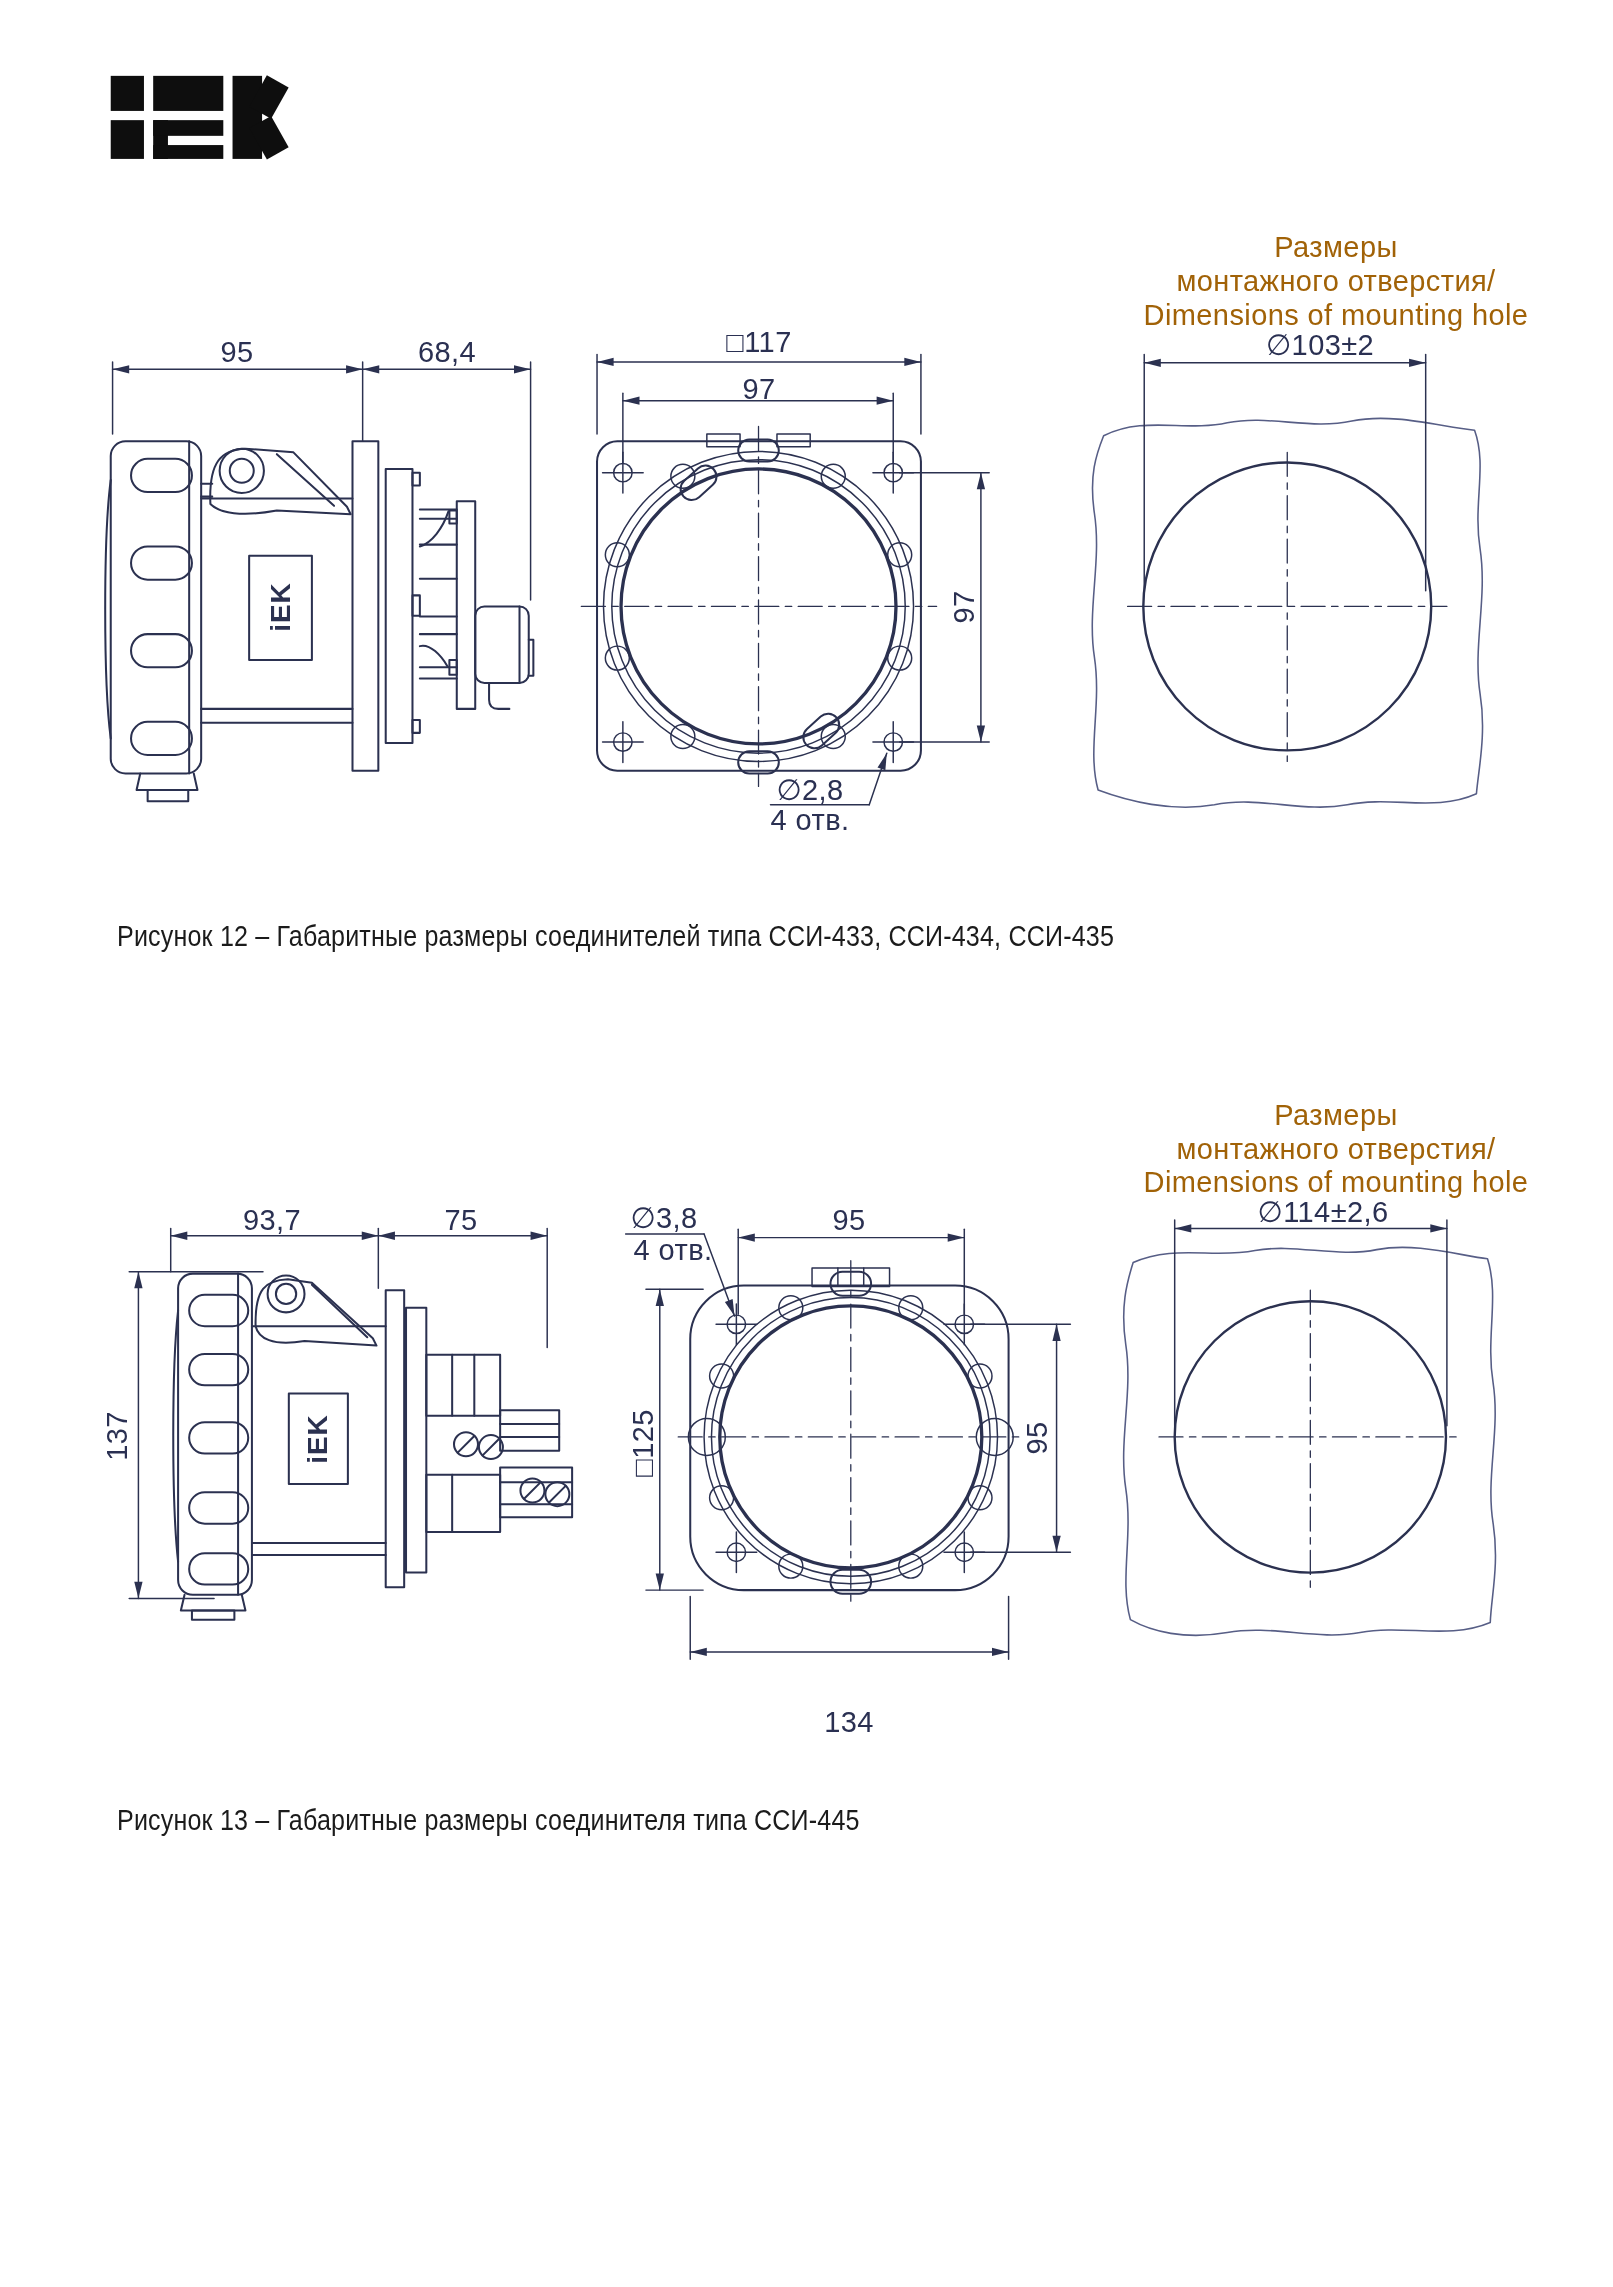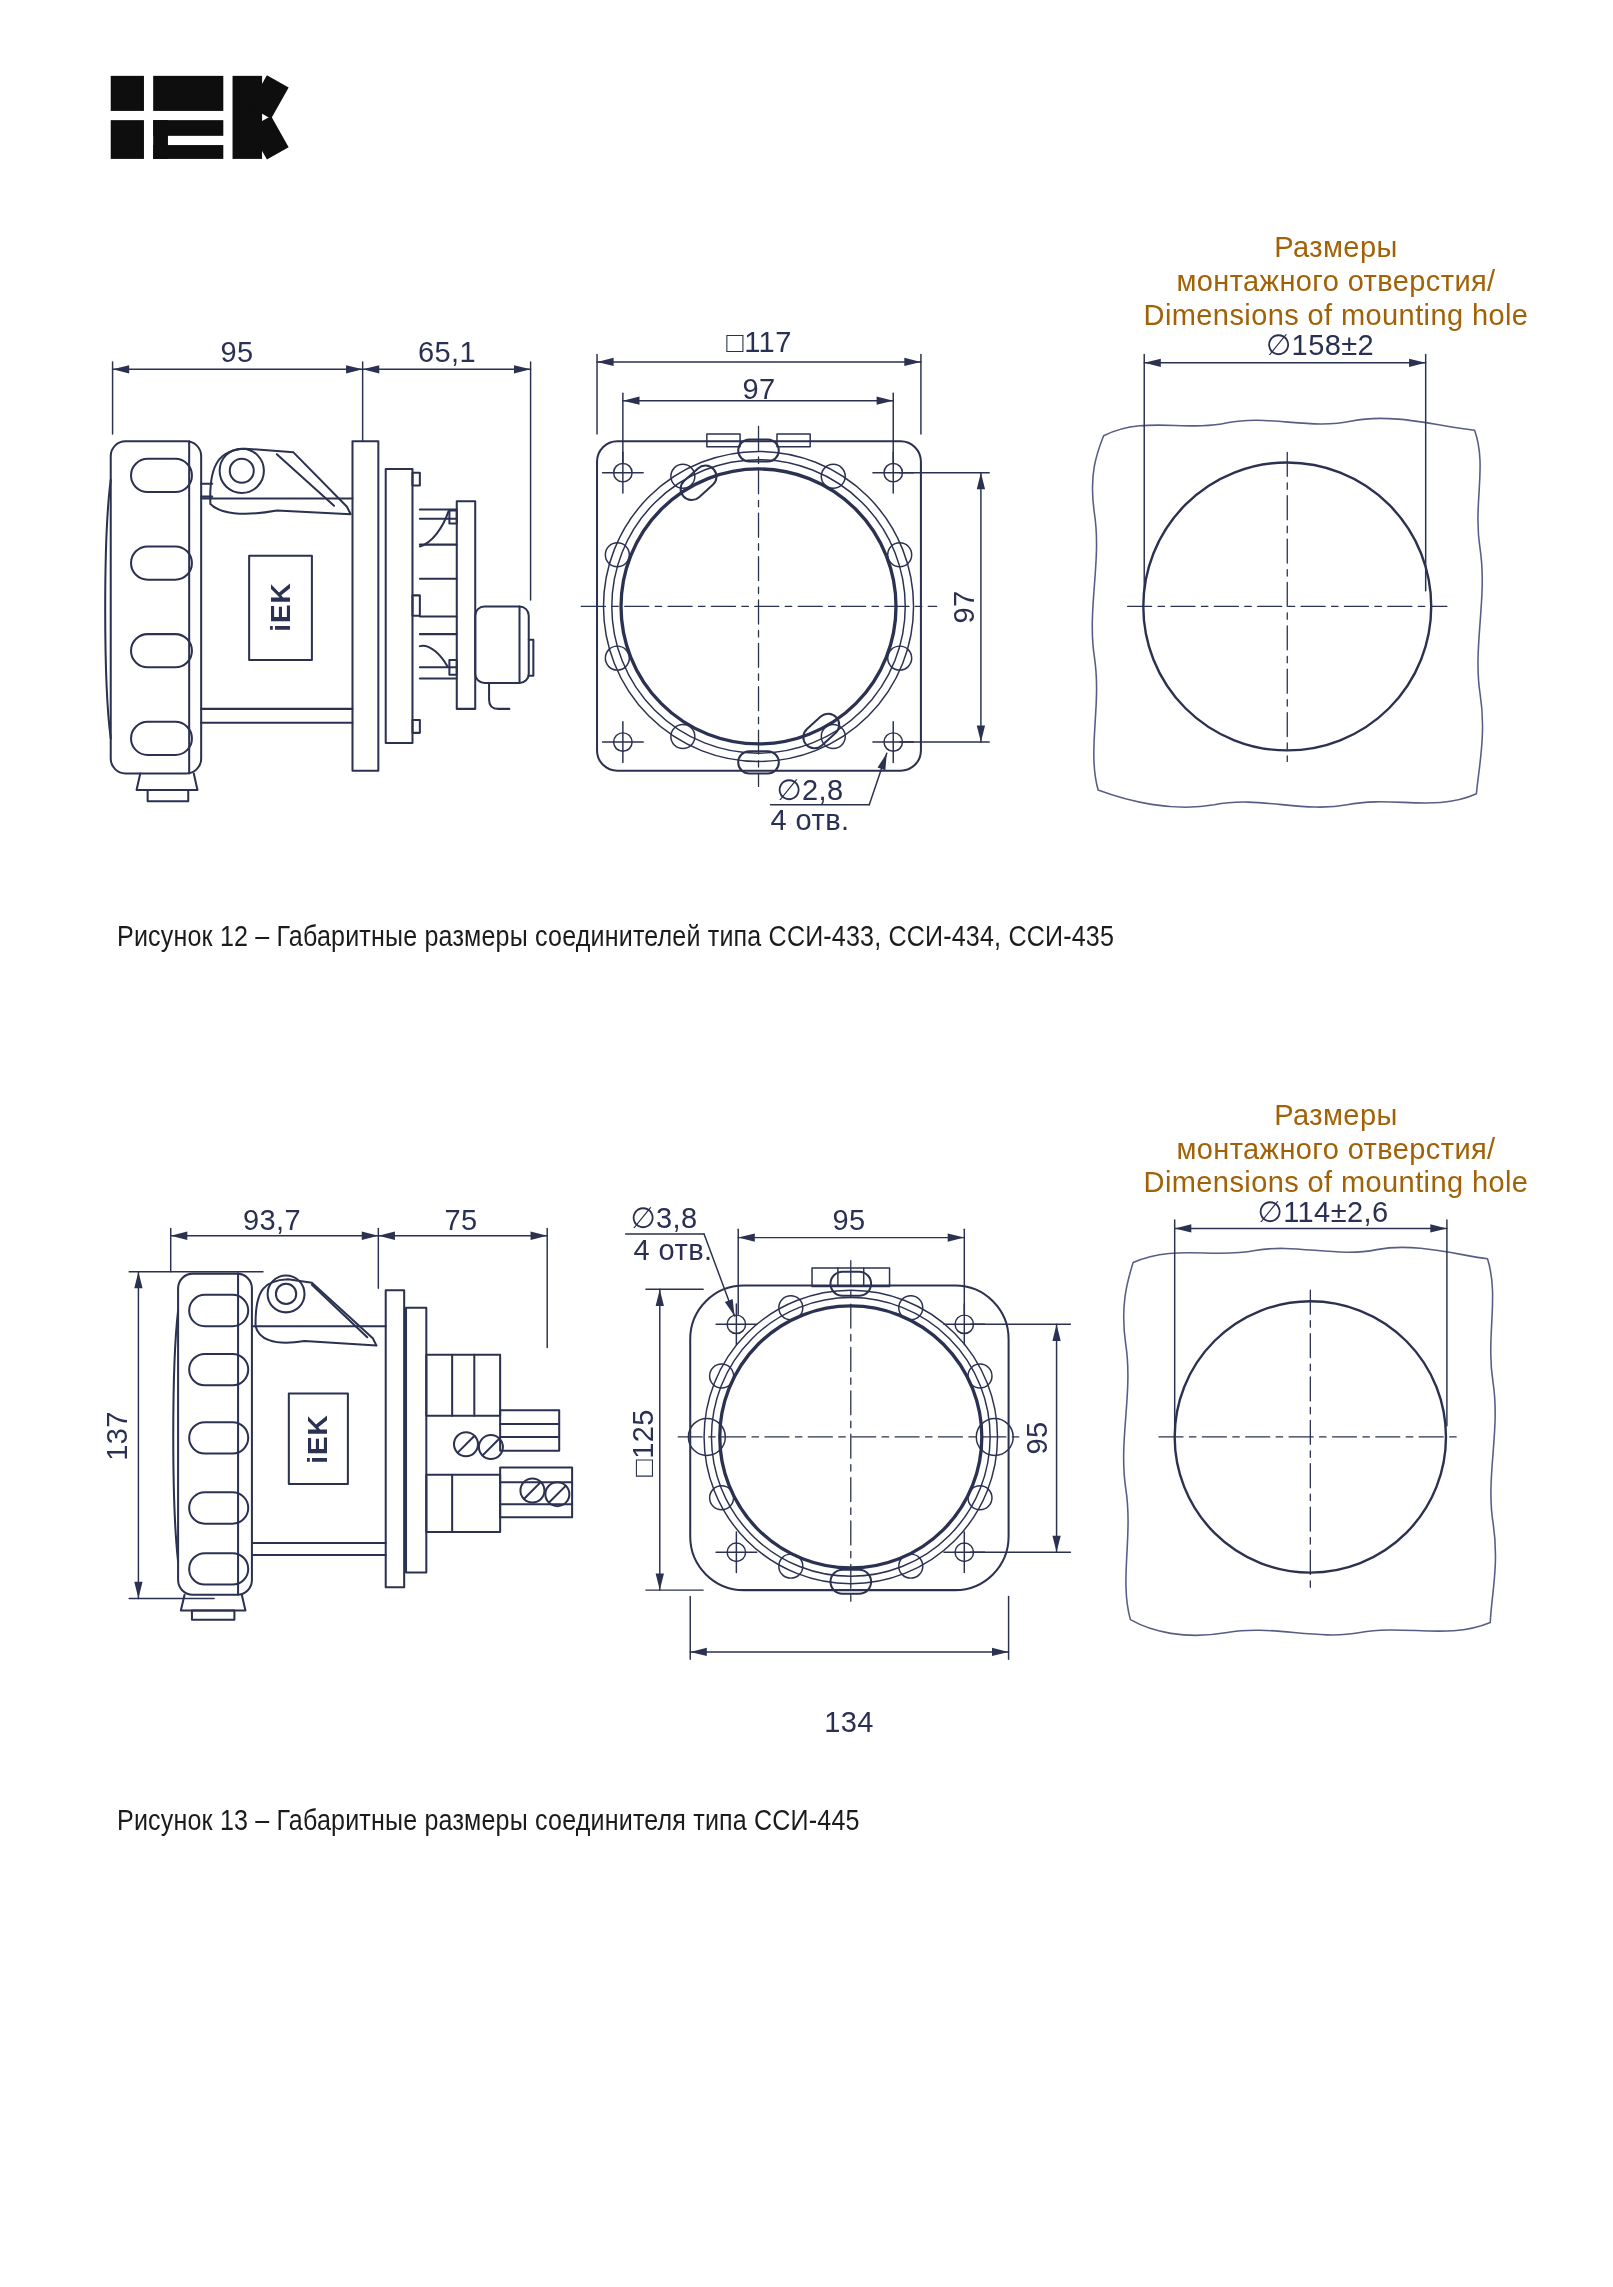--- a/index.html
+++ b/index.html
@@ -299,32 +299,32 @@
       <circle class="med" cx="1420" cy="1557" r="147"></circle>
       <path class="cl" d="M1256,1557 H1585"></path>
       <path class="cl" d="M1420,1398 V1722"></path>
       <path class="thin" d="M1273,1322 V1545"></path>
       <path class="thin" d="M1568,1322 V1545"></path>
       <path class="thin dim" d="M1273,1331 H1568"></path>
     </g>
   </svg>
 
   <div class="lbl" style="left:237px;top:352px">95</div>
-  <div class="lbl" style="left:447px;top:352px">65,1</div>
+  <div class="lbl" style="left:447px;top:352px">68,4</div>
 
   <div class="lbl" style="left:759px;top:342px">□117</div>
   <div class="lbl" style="left:759px;top:389px">97</div>
   <div class="lbl rot" style="left:964px;top:607px">97</div>
   <div class="lbl" style="left:810px;top:790px">∅2,8</div>
   <div class="lbl" style="left:810px;top:820px">4 отв.</div>
 
   <div class="lbl ttl" style="left:1336px;top:247px">Размеры</div>
   <div class="lbl ttl" style="left:1336px;top:281px">монтажного отверстия/</div>
   <div class="lbl ttl" style="left:1336px;top:315px">Dimensions of mounting hole</div>
-  <div class="lbl" style="left:1320px;top:345px">∅158±2</div>
+  <div class="lbl" style="left:1320px;top:345px">∅103±2</div>
 
   <div class="caption" style="left:117px;top:919px">Рисунок 12 – Габаритные размеры соединителей типа ССИ-433, ССИ-434, ССИ-435</div>
 
   <div class="lbl" style="left:272px;top:1220px">93,7</div>
   <div class="lbl" style="left:461px;top:1220px">75</div>
   <div class="lbl rot" style="left:117px;top:1436px">137</div>
 
   <div class="lbl" style="left:664px;top:1218px">∅3,8</div>
   <div class="lbl" style="left:673px;top:1250px">4 отв.</div>
   <div class="lbl" style="left:849px;top:1220px">95</div>

